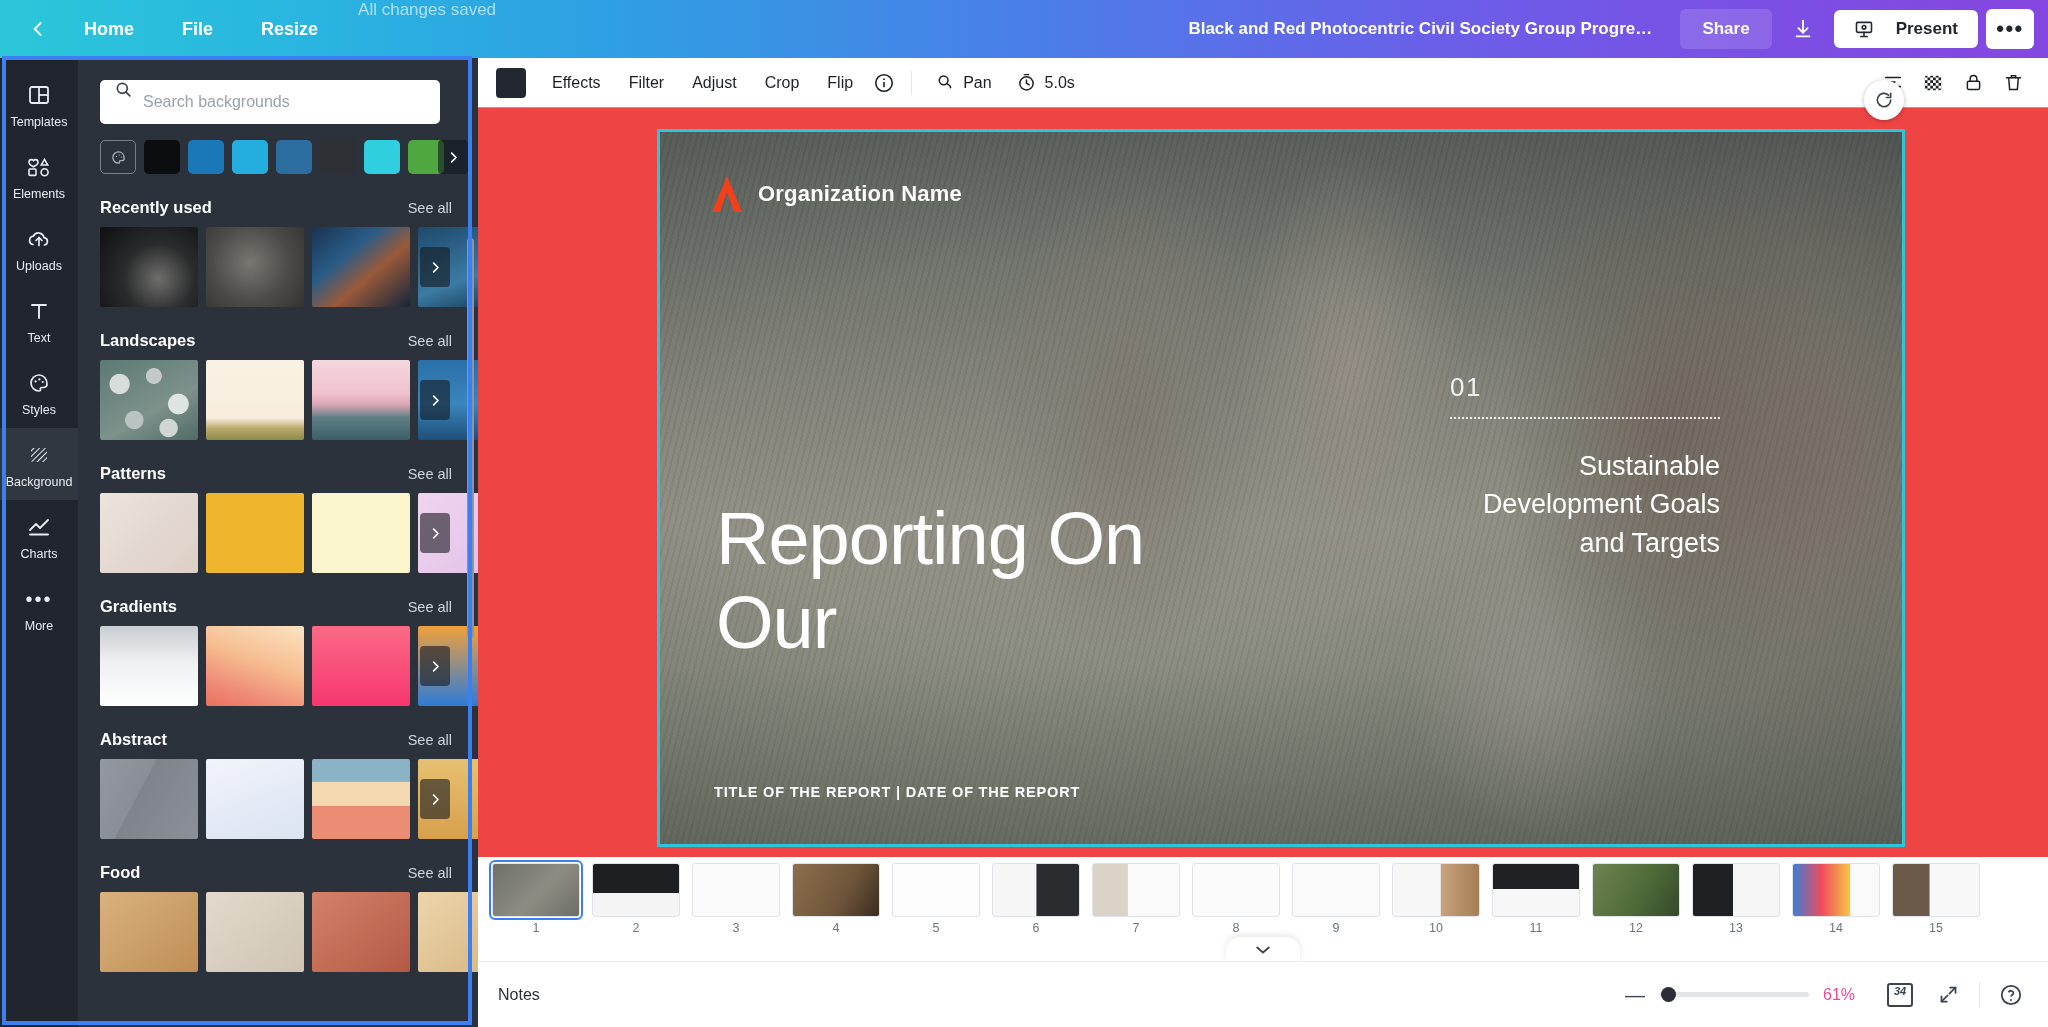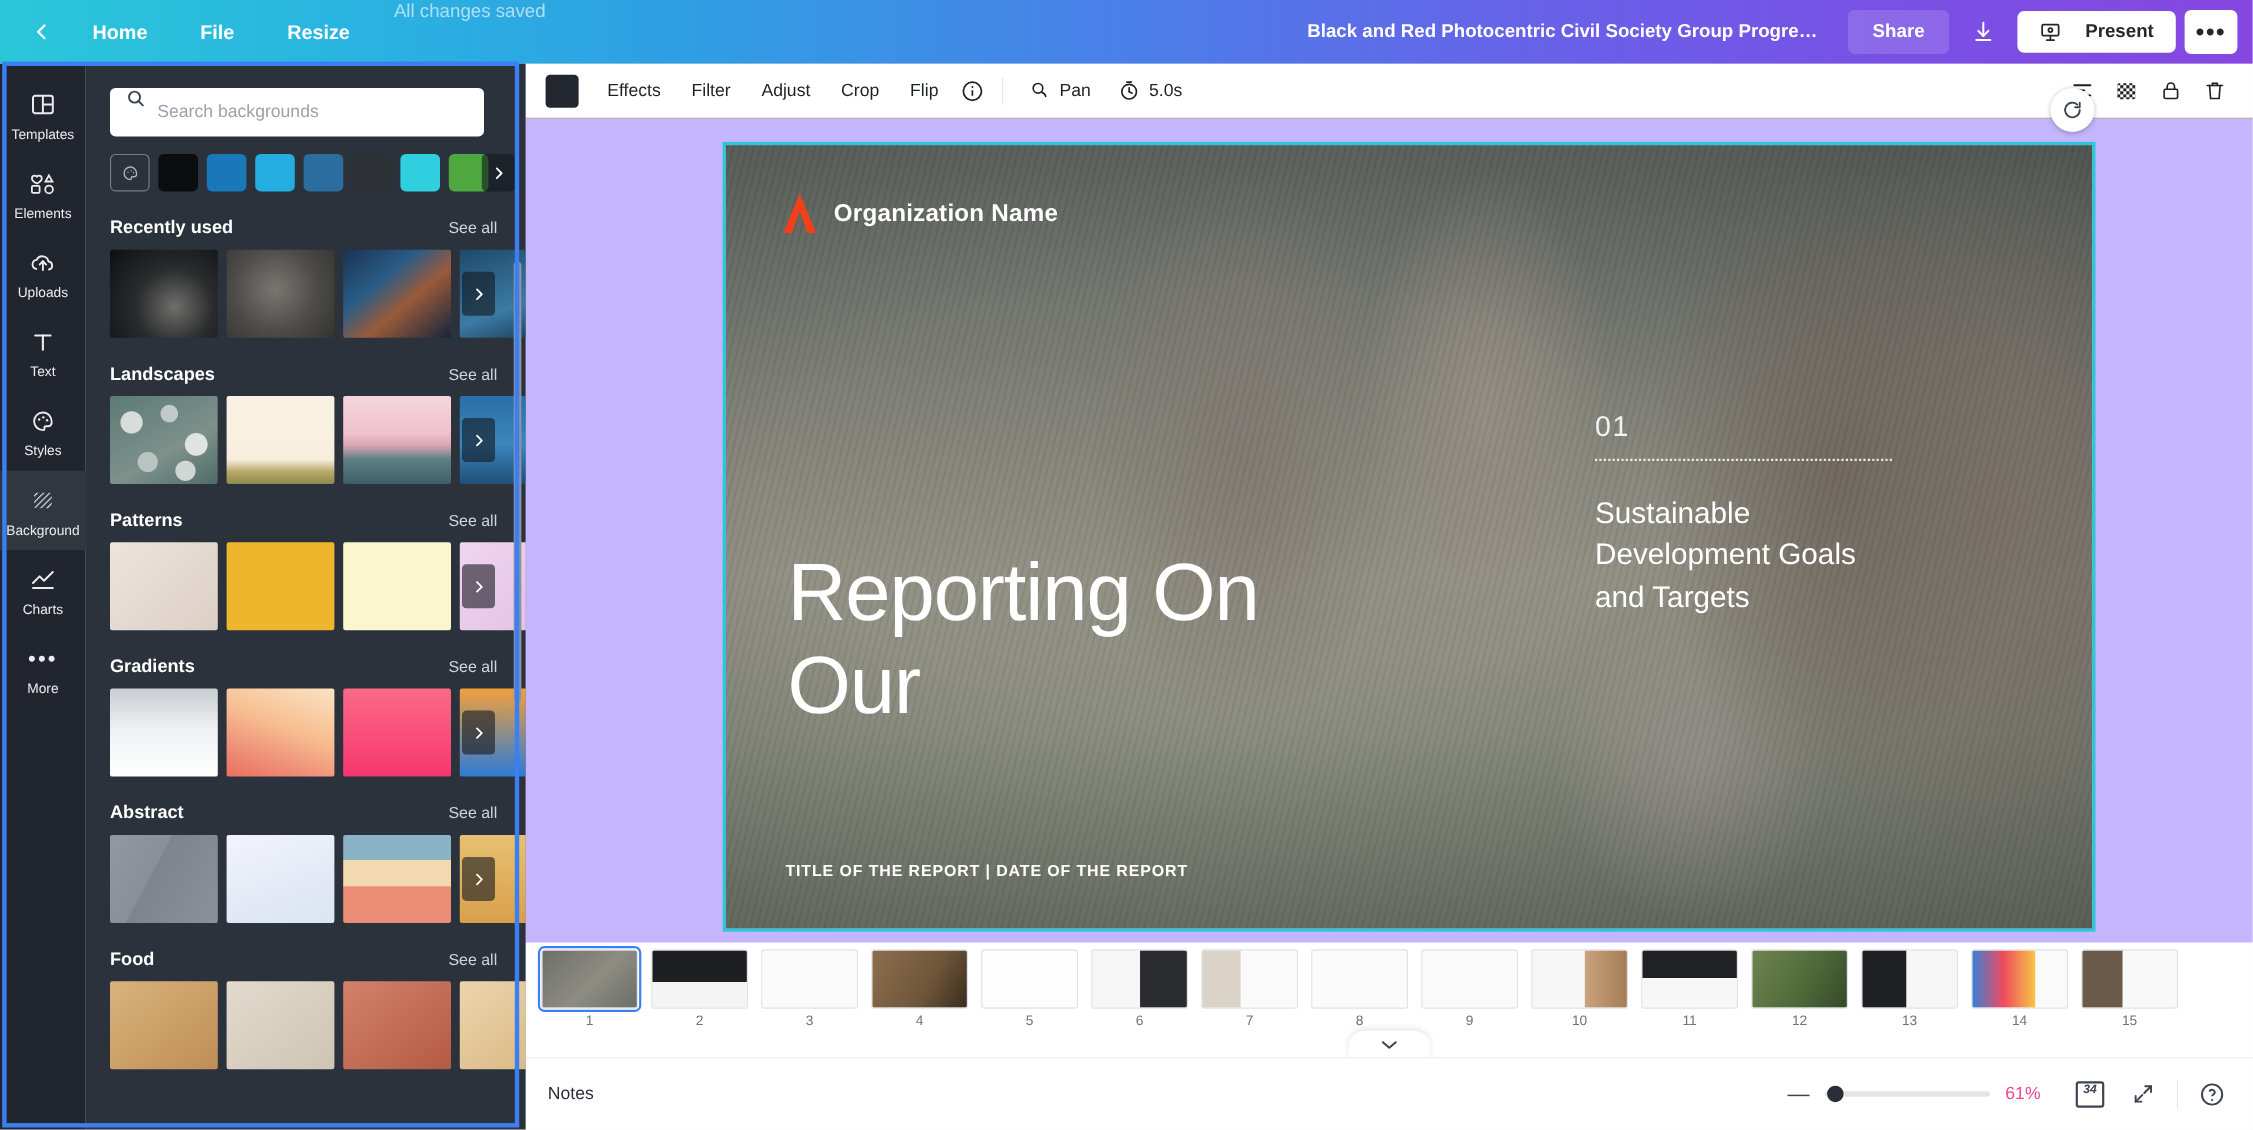--- a/index.html
+++ b/index.html
@@ -137,21 +137,21 @@
   .tb-item { font-size:16px; color:#1d2126; padding: 8px 14px; border-radius:5px; cursor:pointer; white-space:nowrap; }
   .tb-sep { width:1px; height:24px; background:#e3e5e9; margin: 0 10px; }
   .tb-icon { width:34px; height:34px; display:flex; align-items:center; justify-content:center; cursor:pointer; border-radius:5px; }
   .tb-pan { display:flex; align-items:center; gap:8px; padding: 6px 12px; cursor:pointer; font-size:16px; color:#1d2126; }
   .tb-dur { display:flex; align-items:center; gap:8px; padding: 6px 12px; cursor:pointer; font-size:16px; color:#1d2126; }
   .tb-right { margin-left:auto; display:flex; align-items:center; gap:6px; }
 
   
   .canvas-area {
     position:absolute; left:478px; top:108px; right:0; bottom: 170px;
-    background:#c4b5fd; display:flex; align-items:flex-start; justify-content:center;
+    background:#ef4444; display:flex; align-items:flex-start; justify-content:center;
     padding-top: 24px;
     padding-left: 36px;
   }
   .slide-wrap { position:relative; }
   .slide {
     position:relative; width: 1242px; height: 712px;
     outline: 3px solid #2bc7d9; overflow:hidden;
     background: linear-gradient(160deg,#6c6f6a 0%,#8e8c85 40%,#9a978d 70%,#7e8278 100%);
   }
   
@@ -184,21 +184,21 @@
   .hl-line2 { display:flex; align-items:flex-start; gap: 25px; margin-top: 10px; }
   .hl-our { color:#fff; font-size: 74px; font-weight: 400; line-height: 1.0; letter-spacing:-1px; }
   .hl-prog {
     color:#fff; font-size: 74px; font-weight: 400; line-height:1.0; letter-spacing:-1px;
     background:#f2401b; padding: 14px 18px 20px 16px;
   }
 
   .side-block { position:absolute; left: 790px; top: 240px; width: 270px; }
   .side-num { color:#f1f2f2; font-size: 26px; letter-spacing: 1.5px; }
   .side-rule { margin-top: 14px; border-top: 2px dotted rgba(255,255,255,0.85); width: 270px; }
-  .side-text { margin-top: 28px; color:#ffffff; font-size: 27px; line-height: 1.42; }
+  .side-text { margin-top: 28px; color:#ffffff; font-size: 27px; line-height: 1.42; text-align: right; }
 
   .footer-cap {
     position:absolute; left: 54px; bottom: 44px; color:#ffffff;
     font-size: 14.5px; letter-spacing: .8px; font-weight: 600;
   }
   .rotate-handle {
     position:absolute; right: -2px; top: -52px; width: 40px; height: 40px;
     background:#ffffff; border-radius:50%; box-shadow: 0 1px 5px rgba(0,0,0,0.28);
     display:flex; align-items:center; justify-content:center; cursor:pointer;
   }

